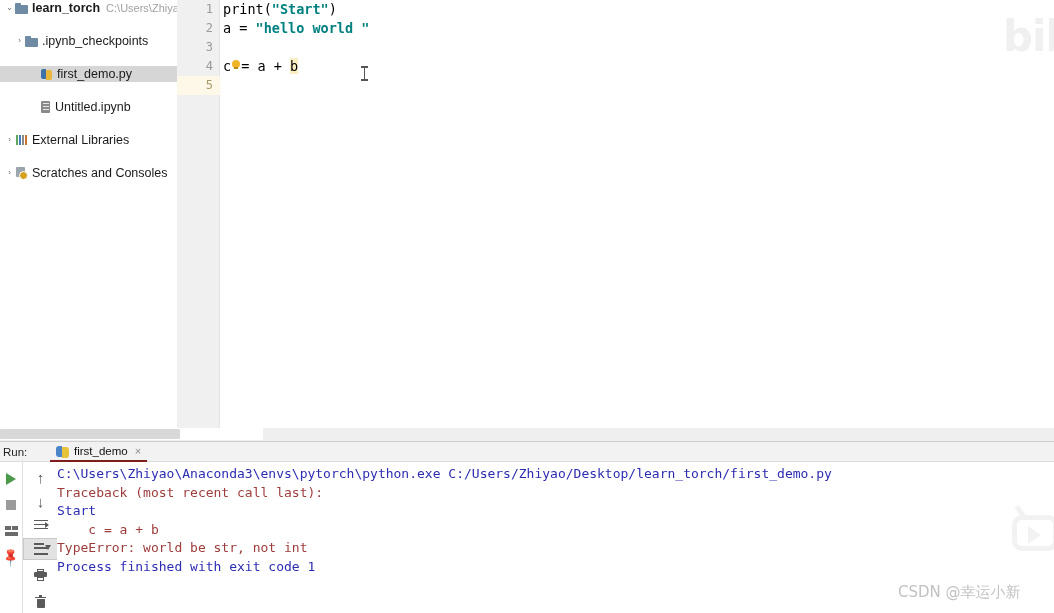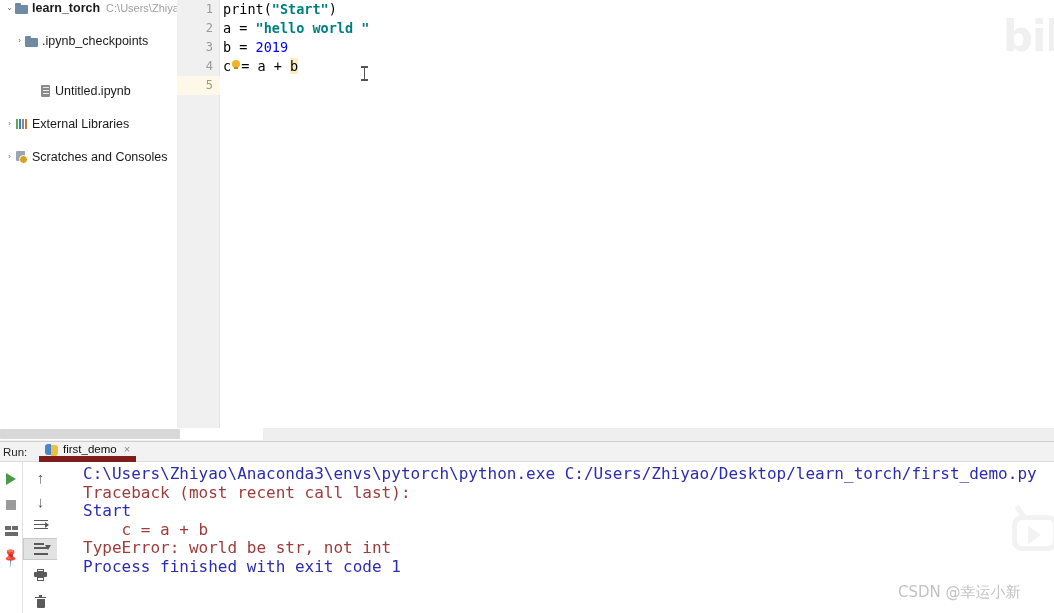--- a/index.html
+++ b/index.html
@@ -162,23 +162,23 @@
   }
   #run-tabbar {
     position:absolute; left:0; top:0; width:1054px; height:20px;
     background:#f2f2f2; border-bottom:1px solid #dcdcdc;
   }
   #run-label {
     position:absolute; left:3px; top:2px; font-size:11.5px; color:#222;
     line-height:16px;
   }
   #run-tab {
-    position:absolute; left:39px; top:0; height:20px;
+    position:absolute; left:50px; top:0; height:20px;
     display:flex; align-items:center; padding:0 6px;
-    border-bottom:6px solid #7f1d1d;
+    border-bottom:2px solid #7f1d1d;
     justify-content:space-between;
   }
   .ic-pytab { width:13px; height:13px; position:relative; margin-right:5px; }
   .ic-pytab b {
     position:absolute; left:0; top:1px; width:6px; height:11px;
     background:#4a86c8; border-radius:3px 0 0 3px; display:block;
   }
   .ic-pytab em {
     position:absolute; left:6px; top:2px; width:7px; height:11px;
     background:#e8c23a; border-radius:0 3px 3px 0; display:block;
@@ -241,22 +241,22 @@
   .ic-trash s { position:absolute; display:block; text-decoration:none; background:#5a5a5a; }
   .ic-trash s:nth-child(1){ left:0; top:2px; width:11px; height:1.6px; }
   .ic-trash s:nth-child(2){ left:4px; top:0; width:3px; height:2px; }
   .ic-trash s:nth-child(3){ left:1.5px; top:4px; width:8px; height:9px; border-radius:0 0 1px 1px; }
 
   #console {
     position:absolute; left:57px; top:20px; right:0; height:151px;
     background:#ffffff; overflow:hidden; padding-top:3px;
   }
   .con-line {
-    font-family:"DejaVu Sans Mono", monospace; font-size:16px;
-    line-height:18.5px; white-space:pre;margin-left:26px;
+    font-family:"DejaVu Sans Mono", monospace; font-size:13px;
+    line-height:18.5px; white-space:pre;
   }
   .c-blue  { color:#2c2cb3; }
   .c-red   { color:#9e3b3b; }
   .c-link  { color:#2a2ad8; text-decoration:underline; }
 
   
   .wm { position:absolute; pointer-events:none; }
   #wm-bili-text {
     left:1003px; top:16px; font-size:42px; font-weight:bold;
     color:#f0f0f0; letter-spacing:-1px; font-family:"DejaVu Sans", sans-serif;
@@ -301,20 +301,28 @@
     </div>
 
     <div class="tree-row" style="top:17px;padding-left:14px;">
       <span class="twisty">›</span>
       <span class="ico ic-folder">
           <i></i>
         </span>
       <span class="tree-label">.ipynb_checkpoints</span>
     </div>
 
+    <div class="tree-row sel" style="top:34px;padding-left:29px;">
+      <span class="twisty none"></span>
+      <span class="ico ic-py">
+          <b></b>
+          <em></em>
+        </span>
+      <span class="tree-label">first_demo.py</span>
+    </div>
 
     <div class="tree-row" style="top:51px;padding-left:29px;">
       <span class="twisty none"></span>
       <span class="ico ic-nb">
           <u></u>
         </span>
       <span class="tree-label">Untitled.ipynb</span>
     </div>
 
     <div class="tree-row" style="top:68px;padding-left:4px;">
@@ -347,21 +355,20 @@
       <div class="gut-line" style="top:57px;">4</div>
       <div class="gut-line active" style="top:76px;">5</div>
     </div>
 
     <div id="code">
 
       <div class="code-line" style="top:0px;"><span class="fn">print</span><span class="pun">(</span><span class="str">"Start"</span><span class="pun">)</span></div>
 
       <div class="code-line" style="top:19px;"><span class="pun">a</span><span class="pun"> = </span><span class="str">"hello world "</span></div>
 
-      <div class="code-line" style="top:38px;"><span class="pun">b</span><span class="pun"> = </span><span class="num">2019</span></div>
 
       <div class="code-line" style="top:57px;"><span class="pun">c</span><span class="bulb"><i></i></span><span class="pun">= </span><span class="pun">a</span><span class="pun"> + </span><span class="pun hl-b">b</span></div>
 
 
       <div id="mouse-cursor" style="left:140px;top:66px;">
           <span></span>
         </div>
     </div>
   </div>
 

